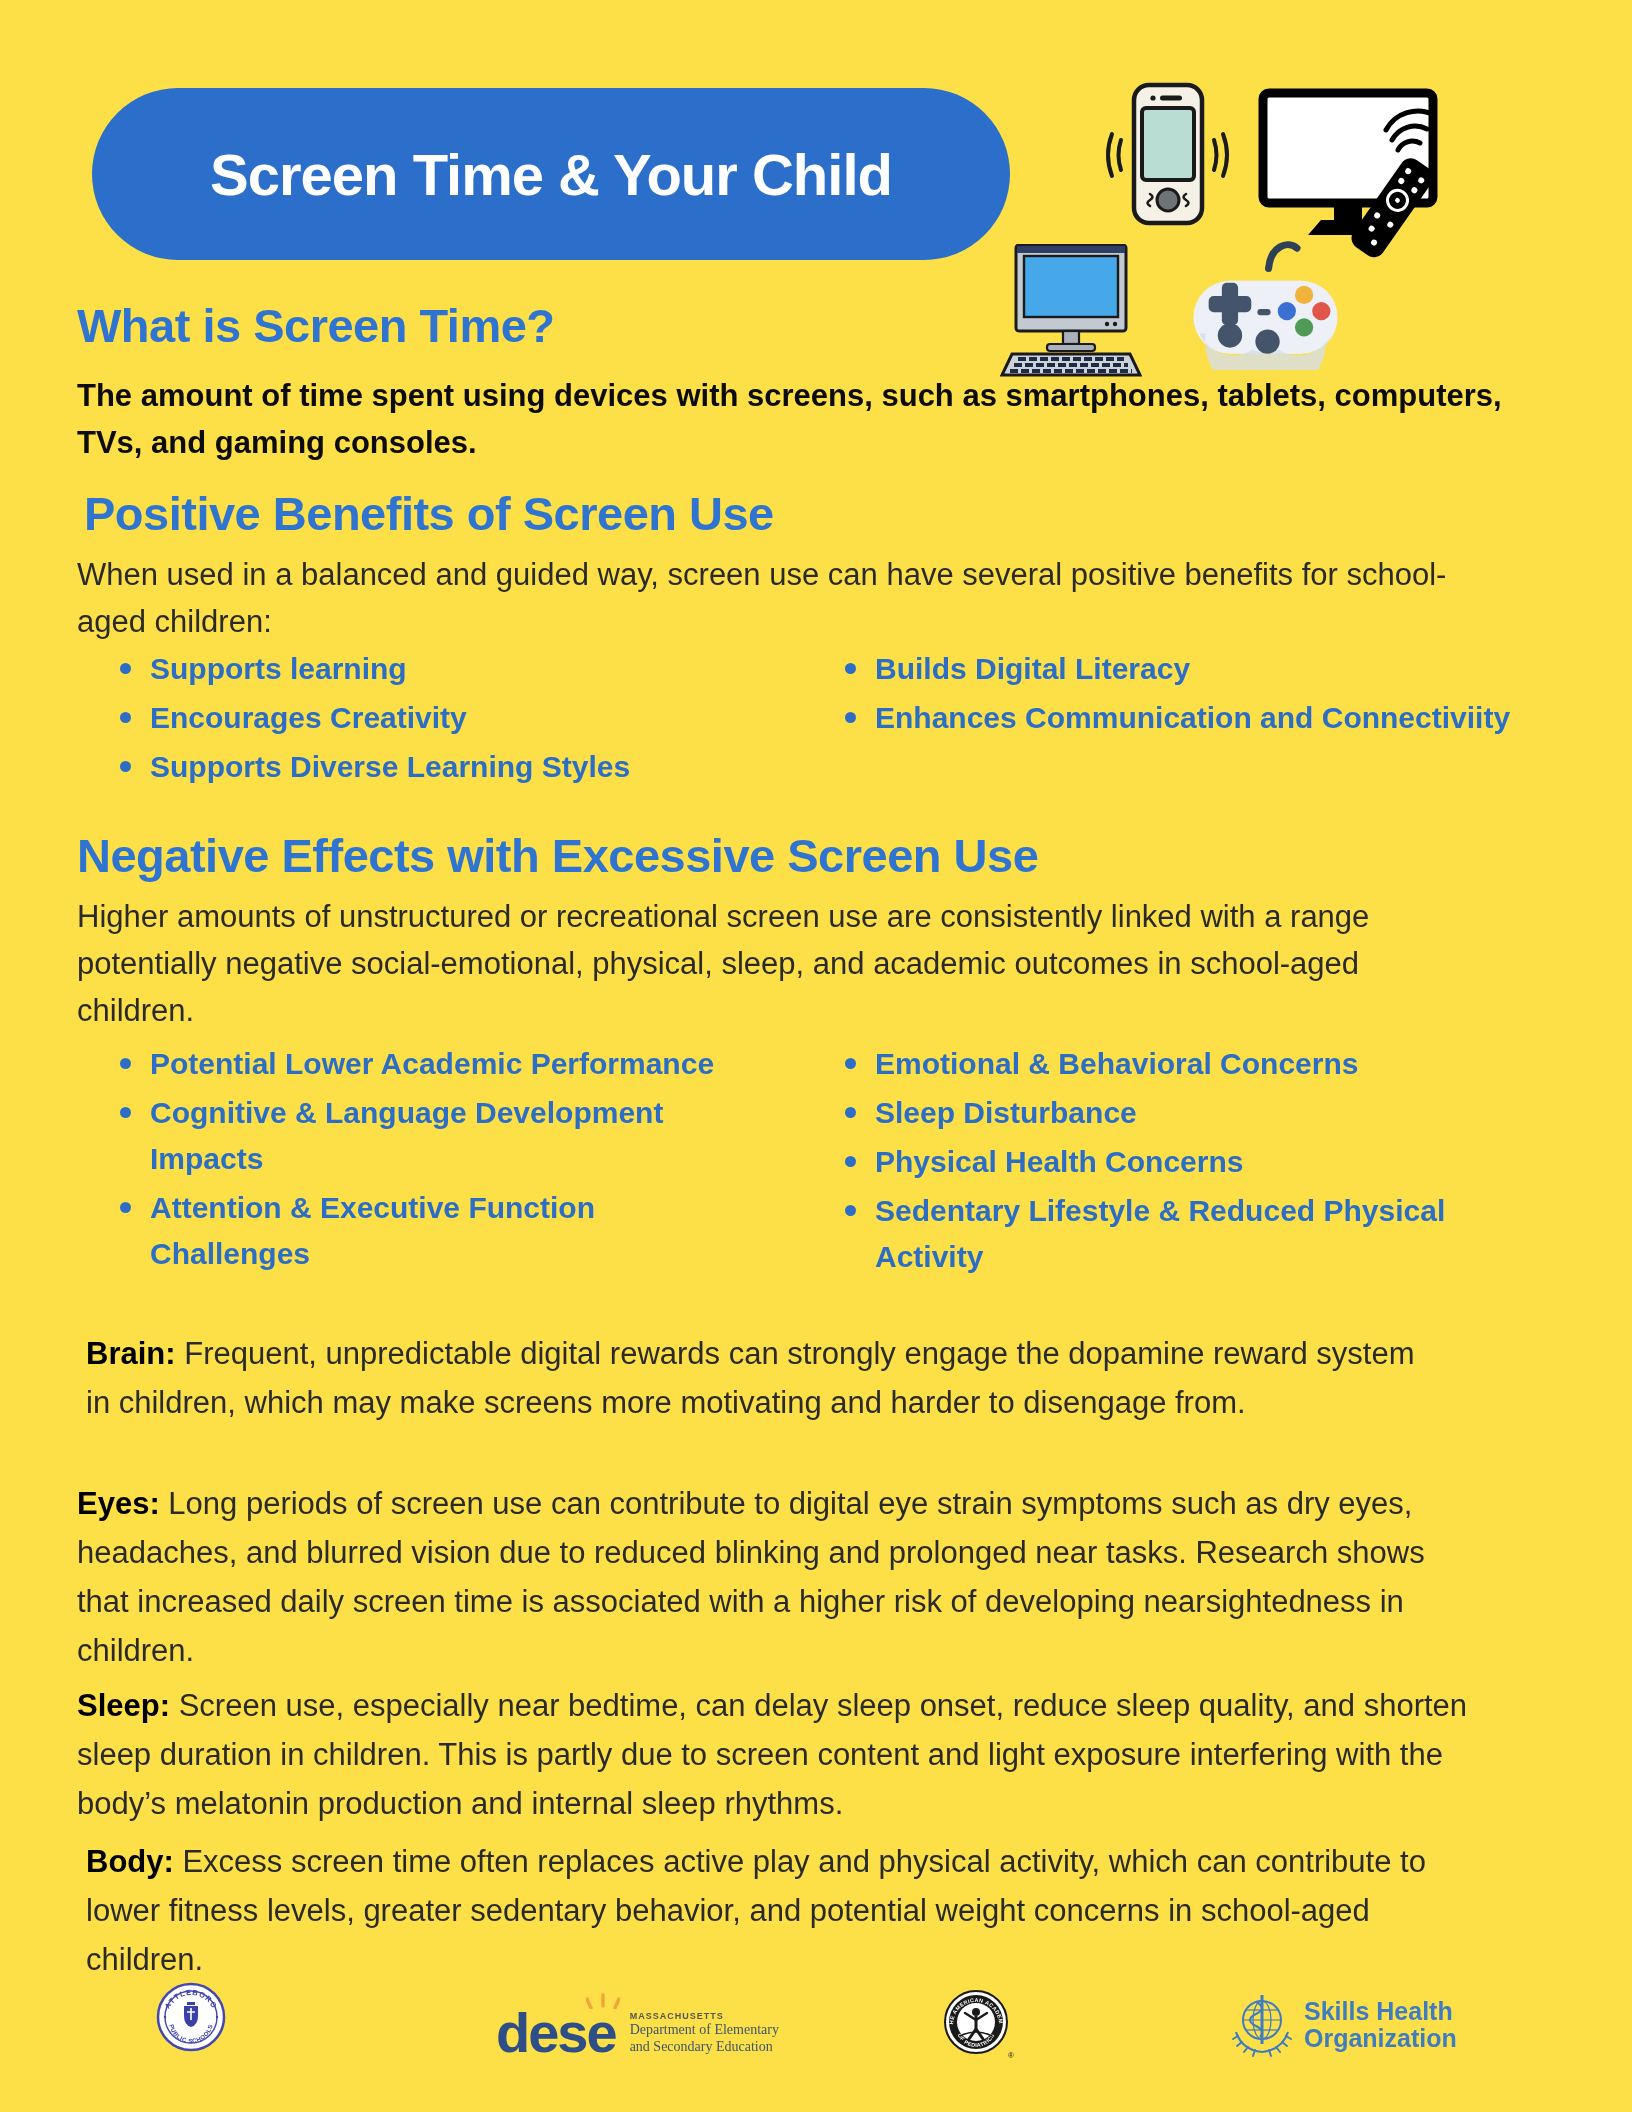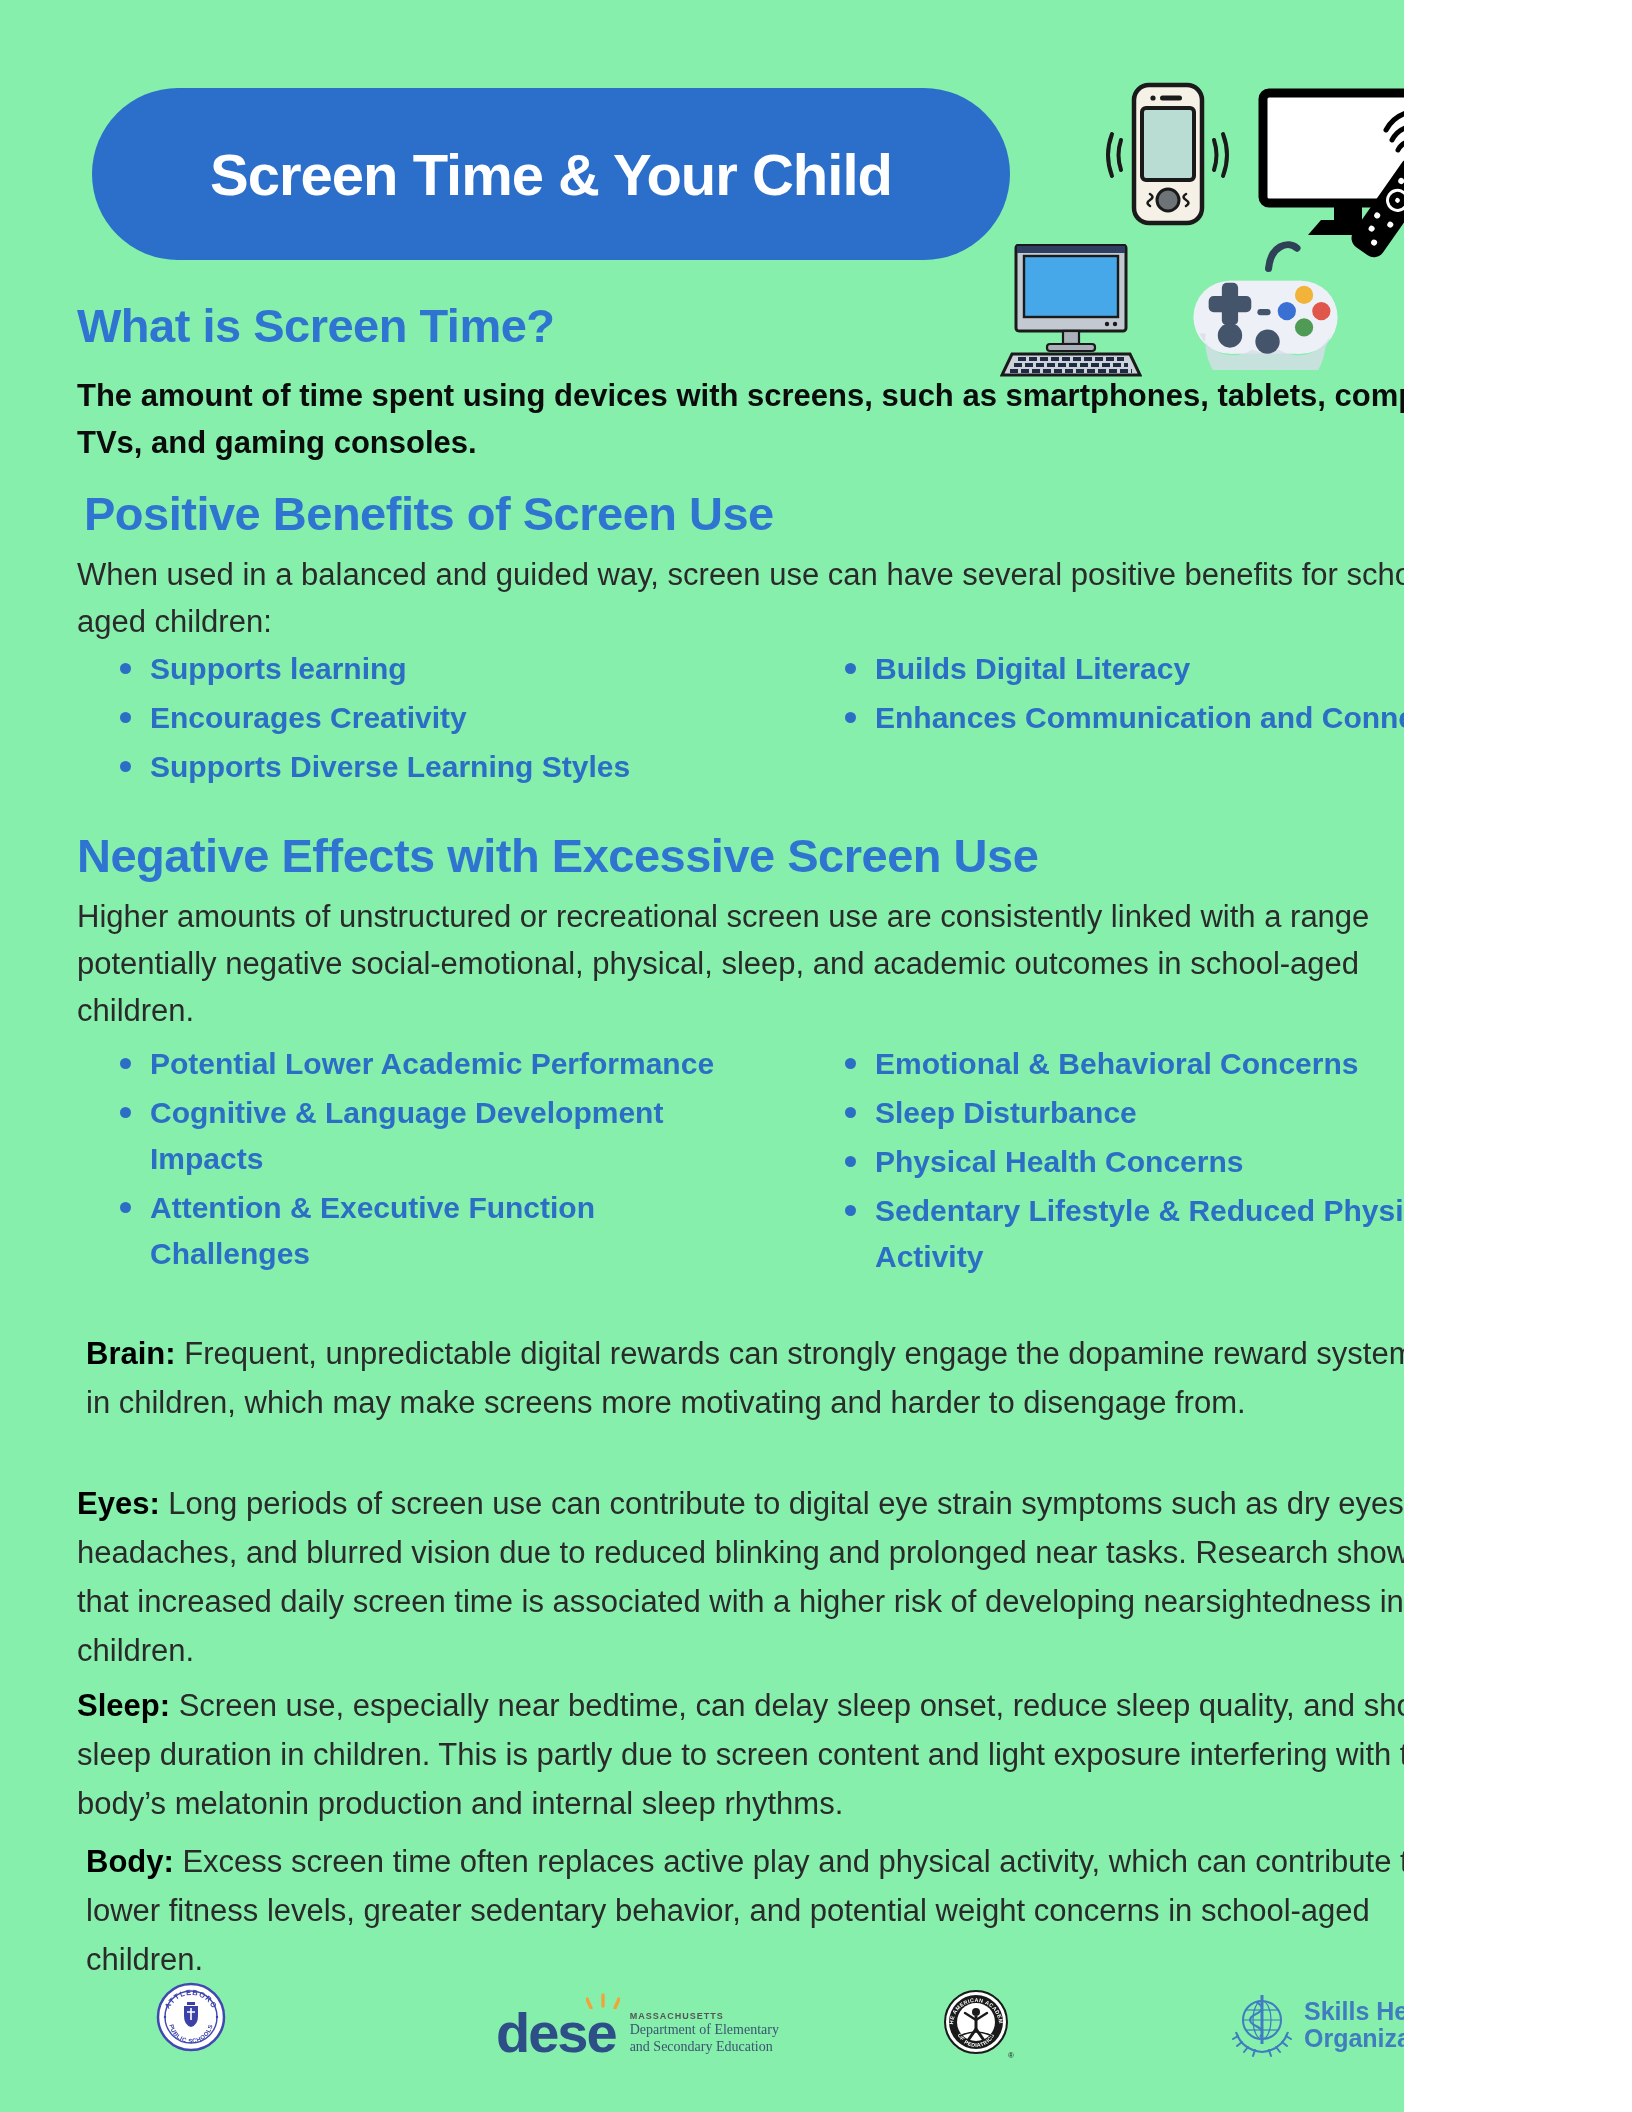--- a/index.html
+++ b/index.html
@@ -1,17 +1,17 @@
 <!DOCTYPE html>
 <html><head>
 <meta charset="utf-8">
 <style>
   html,body{margin:0;padding:0;background:#ffffff;}
   .page{
-    position:relative;width:1404px;height:2112px;background:#86efac;overflow:hidden;
+    position:relative;width:1632px;height:2112px;background:#fde047;overflow:hidden;
     font-family:"Liberation Sans", sans-serif;color:#1b1b1b;
   }
   
   .title-pill{
     position:absolute;left:92px;top:88px;width:918px;height:172px;
     background:#2b6fcb;border-radius:86px;
     display:flex;align-items:center;justify-content:center;
   }
   .title-pill span{
     color:#ffffff;font-size:58px;font-weight:bold;letter-spacing:-1px;

